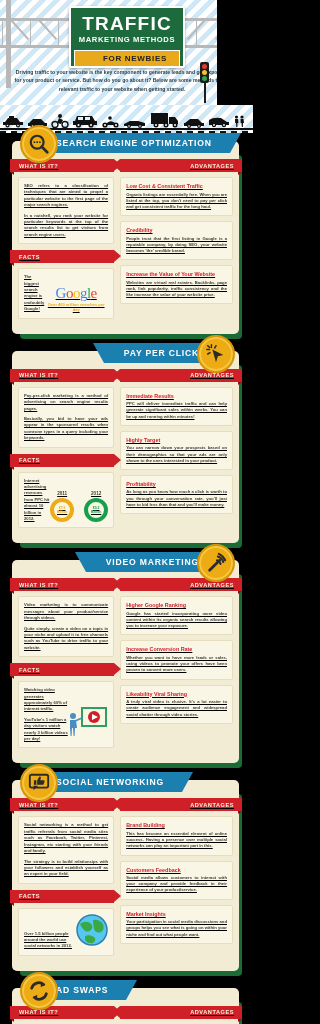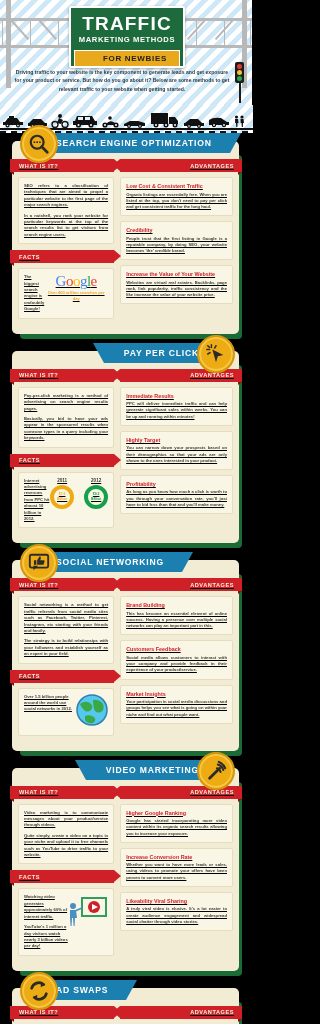--- a/index.html
+++ b/index.html
@@ -8,21 +8,21 @@
     height: 1024px;
     background: #000000;
     font-family: "Liberation Sans", sans-serif;
     overflow: hidden;
     position: relative;
   }
 
   
   .header {
     position: relative;
-    width: 252px;
+    width: 217px;
     height: 105px;
     background: #0ea5e9;
     overflow: hidden;
   }
   .header-stripes {
     position: absolute;
     inset: 0;
     background: repeating-linear-gradient(
       -45deg,
       #ffffff 0px, #ffffff 5px,
@@ -289,21 +289,21 @@
     margin-bottom: 2.5px;
   }
   .adv-body {
     font-size: 4.2px;
     line-height: 6.2px;
     color: #3c3a33;
     text-align: justify;
     font-weight: bold;
   }
 
-  .fact-flex { display: flex; align-items: flex-start; }
+  .fact-flex { display: flex; align-items: flex-end; }
   .fact-text { font-size: 4.2px; line-height: 6.4px; color: #3c3a33; font-weight: bold; }
 
   
   .google-logo { font-family: "Liberation Serif", serif; font-size: 15px; letter-spacing: -.5px; line-height: 15px; }
   .g-b { color: #4285f4; } .g-r { color: #ea4335; } .g-y { color: #fbbc05; } .g-g { color: #34a853; }
   .google-sub { color: #e8a91d; font-size: 4px; line-height: 5.6px; font-weight: bold; text-align: center; margin-top: 1px; }
 
   
   .donuts { display: flex; gap: 10px; align-items: flex-end; }
   .donut-wrap { text-align: center; }
@@ -575,82 +575,20 @@
               <div class="adv-title">Profitability</div>
               <div class="adv-body">As long as you know how much a click is worth to you through your conversation rate, you'll just have to bid less than that and you'll make money.</div>
             </div>
           </div>
         </div>
       </div>
     </div>
     <div class="section">
       <div class="sec-shadow"></div>
       <div class="sec-card">
-        <div class="sec-banner left">
-          <div class="notch-r"></div>
-          <span class="sec-title">SOCIAL NETWORKING</span>
-        </div>
-        <div class="sec-icon left">
-          <svg width="22" height="22" viewBox="0 0 24 24">
-            <rect x="2" y="3" width="20" height="14" rx="2" fill="none" stroke="#2b2b2b" stroke-width="2"></rect>
-            <path d="M6 20 L6 15 L11 15 Z" fill="#2b2b2b"></path>
-            <path d="M10 14 V9 L12.5 5 Q14 4.5 14 6.5 L13.5 9 H17 Q18.5 9 18 10.5 L17 13.5 Q16.6 14 15.8 14 Z" fill="#2b2b2b"></path>
-            <rect x="6.5" y="9" width="2.6" height="5" fill="#2b2b2b"></rect>
-          </svg>
-        </div>
-        <div class="cols">
-          <div class="col-left">
-            <div class="ribbon l">
-              <span class="ribbon-label">WHAT IS IT?</span>
-            </div>
-            <div class="panel">
-              <p>Social networking is a method to get traffic referrals from social media sites such as Facebook, Twitter, Pinterest, Instagram, etc starting with your friends and family.</p>
-              <p>The strategy is to build relationsips with your followers and establish yourself as an expert in your field.</p>
-            </div>
-            <div class="ribbon l">
-              <span class="ribbon-label">FACTS</span>
-            </div>
-            <div class="panel">
-              <div class="fact-flex">
-                <div style="flex:1">
-                  <div class="fact-text">Over 1.5 billion people around the world use social networks in 2012.</div>
-                </div>
-                <div><svg width="32" height="32" viewBox="0 0 32 32">
-                    <circle cx="16" cy="16" r="15" fill="#56c8ef"></circle>
-                    <path d="M4 10 Q9 6 14 9 Q18 12 15 16 Q11 19 8 16 Q5 13 4 10 Z" fill="#39a845"></path>
-                    <path d="M17 6 Q23 5 27 10 Q29 15 25 18 Q20 20 18 15 Q17 10 17 6 Z" fill="#39a845"></path>
-                    <path d="M9 22 Q14 20 18 23 Q21 26 17 29 Q12 30 9 26 Z" fill="#39a845"></path>
-                    <circle cx="16" cy="16" r="15" fill="none" stroke="#2f7fb0" stroke-width="1.5"></circle>
-                  </svg></div>
-              </div>
-            </div>
-          </div>
-          <div class="col-right">
-            <div class="ribbon r">
-              <span class="ribbon-label">ADVANTAGES</span>
-            </div>
-            <div class="panel adv-item">
-              <div class="adv-title">Brand Building</div>
-              <div class="adv-body">This has become an essential element of online success. Having a presence over multiple social networks can play an important part in this.</div>
-            </div>
-            <div class="panel adv-item">
-              <div class="adv-title">Customers Feedback</div>
-              <div class="adv-body">Social media allows customers to interact with your company and provide feedback in their experience of your product/service.</div>
-            </div>
-            <div class="panel adv-item">
-              <div class="adv-title">Market Insights</div>
-              <div class="adv-body">Your participation in social media discussions and groups helps you see what is going on within your niche and find out what people want.</div>
-            </div>
-          </div>
-        </div>
-      </div>
-    </div>
-    <div class="section">
-      <div class="sec-shadow"></div>
-      <div class="sec-card">
         <div class="sec-banner right">
           <div class="notch-r2"></div>
           <span class="sec-title">VIDEO MARKETING</span>
         </div>
         <div class="sec-icon right">
           <svg width="22" height="22" viewBox="0 0 24 24">
             <path d="M5 20 L16 9" stroke="#2b2b2b" stroke-width="3" stroke-linecap="round"></path>
             <path d="M14 5 A9 9 0 0 1 20 11" fill="none" stroke="#2b2b2b" stroke-width="2.2" stroke-linecap="round"></path>
             <path d="M13 9 A6 6 0 0 1 17 13" fill="none" stroke="#2b2b2b" stroke-width="2.2" stroke-linecap="round"></path>
             <path d="M15 2 A13 13 0 0 1 22 9" fill="none" stroke="#2b2b2b" stroke-width="2.2" stroke-linecap="round"></path>
@@ -703,20 +641,82 @@
             </div>
           </div>
         </div>
       </div>
     </div>
     <div class="section">
       <div class="sec-shadow"></div>
       <div class="sec-card">
         <div class="sec-banner left">
           <div class="notch-r"></div>
+          <span class="sec-title">SOCIAL NETWORKING</span>
+        </div>
+        <div class="sec-icon left">
+          <svg width="22" height="22" viewBox="0 0 24 24">
+            <rect x="2" y="3" width="20" height="14" rx="2" fill="none" stroke="#2b2b2b" stroke-width="2"></rect>
+            <path d="M6 20 L6 15 L11 15 Z" fill="#2b2b2b"></path>
+            <path d="M10 14 V9 L12.5 5 Q14 4.5 14 6.5 L13.5 9 H17 Q18.5 9 18 10.5 L17 13.5 Q16.6 14 15.8 14 Z" fill="#2b2b2b"></path>
+            <rect x="6.5" y="9" width="2.6" height="5" fill="#2b2b2b"></rect>
+          </svg>
+        </div>
+        <div class="cols">
+          <div class="col-left">
+            <div class="ribbon l">
+              <span class="ribbon-label">WHAT IS IT?</span>
+            </div>
+            <div class="panel">
+              <p>Social networking is a method to get traffic referrals from social media sites such as Facebook, Twitter, Pinterest, Instagram, etc starting with your friends and family.</p>
+              <p>The strategy is to build relationsips with your followers and establish yourself as an expert in your field.</p>
+            </div>
+            <div class="ribbon l">
+              <span class="ribbon-label">FACTS</span>
+            </div>
+            <div class="panel">
+              <div class="fact-flex">
+                <div style="flex:1">
+                  <div class="fact-text">Over 1.5 billion people around the world use social networks in 2012.</div>
+                </div>
+                <div><svg width="32" height="32" viewBox="0 0 32 32">
+                    <circle cx="16" cy="16" r="15" fill="#56c8ef"></circle>
+                    <path d="M4 10 Q9 6 14 9 Q18 12 15 16 Q11 19 8 16 Q5 13 4 10 Z" fill="#39a845"></path>
+                    <path d="M17 6 Q23 5 27 10 Q29 15 25 18 Q20 20 18 15 Q17 10 17 6 Z" fill="#39a845"></path>
+                    <path d="M9 22 Q14 20 18 23 Q21 26 17 29 Q12 30 9 26 Z" fill="#39a845"></path>
+                    <circle cx="16" cy="16" r="15" fill="none" stroke="#2f7fb0" stroke-width="1.5"></circle>
+                  </svg></div>
+              </div>
+            </div>
+          </div>
+          <div class="col-right">
+            <div class="ribbon r">
+              <span class="ribbon-label">ADVANTAGES</span>
+            </div>
+            <div class="panel adv-item">
+              <div class="adv-title">Brand Building</div>
+              <div class="adv-body">This has become an essential element of online success. Having a presence over multiple social networks can play an important part in this.</div>
+            </div>
+            <div class="panel adv-item">
+              <div class="adv-title">Customers Feedback</div>
+              <div class="adv-body">Social media allows customers to interact with your company and provide feedback in their experience of your product/service.</div>
+            </div>
+            <div class="panel adv-item">
+              <div class="adv-title">Market Insights</div>
+              <div class="adv-body">Your participation in social media discussions and groups helps you see what is going on within your niche and find out what people want.</div>
+            </div>
+          </div>
+        </div>
+      </div>
+    </div>
+    <div class="section">
+      <div class="sec-shadow"></div>
+      <div class="sec-card">
+        <div class="sec-banner left">
+          <div class="notch-r"></div>
           <span class="sec-title">AD SWAPS</span>
         </div>
         <div class="sec-icon left">
           <svg width="22" height="22" viewBox="0 0 24 24">
             <path d="M4 9 A8 8 0 0 1 17 5" fill="none" stroke="#2b2b2b" stroke-width="3" stroke-linecap="round"></path>
             <path d="M14 2 L19 5 L14 8 Z" fill="#2b2b2b"></path>
             <path d="M20 15 A8 8 0 0 1 7 19" fill="none" stroke="#2b2b2b" stroke-width="3" stroke-linecap="round"></path>
             <path d="M10 16 L5 19 L10 22 Z" fill="#2b2b2b"></path>
           </svg>
         </div>

